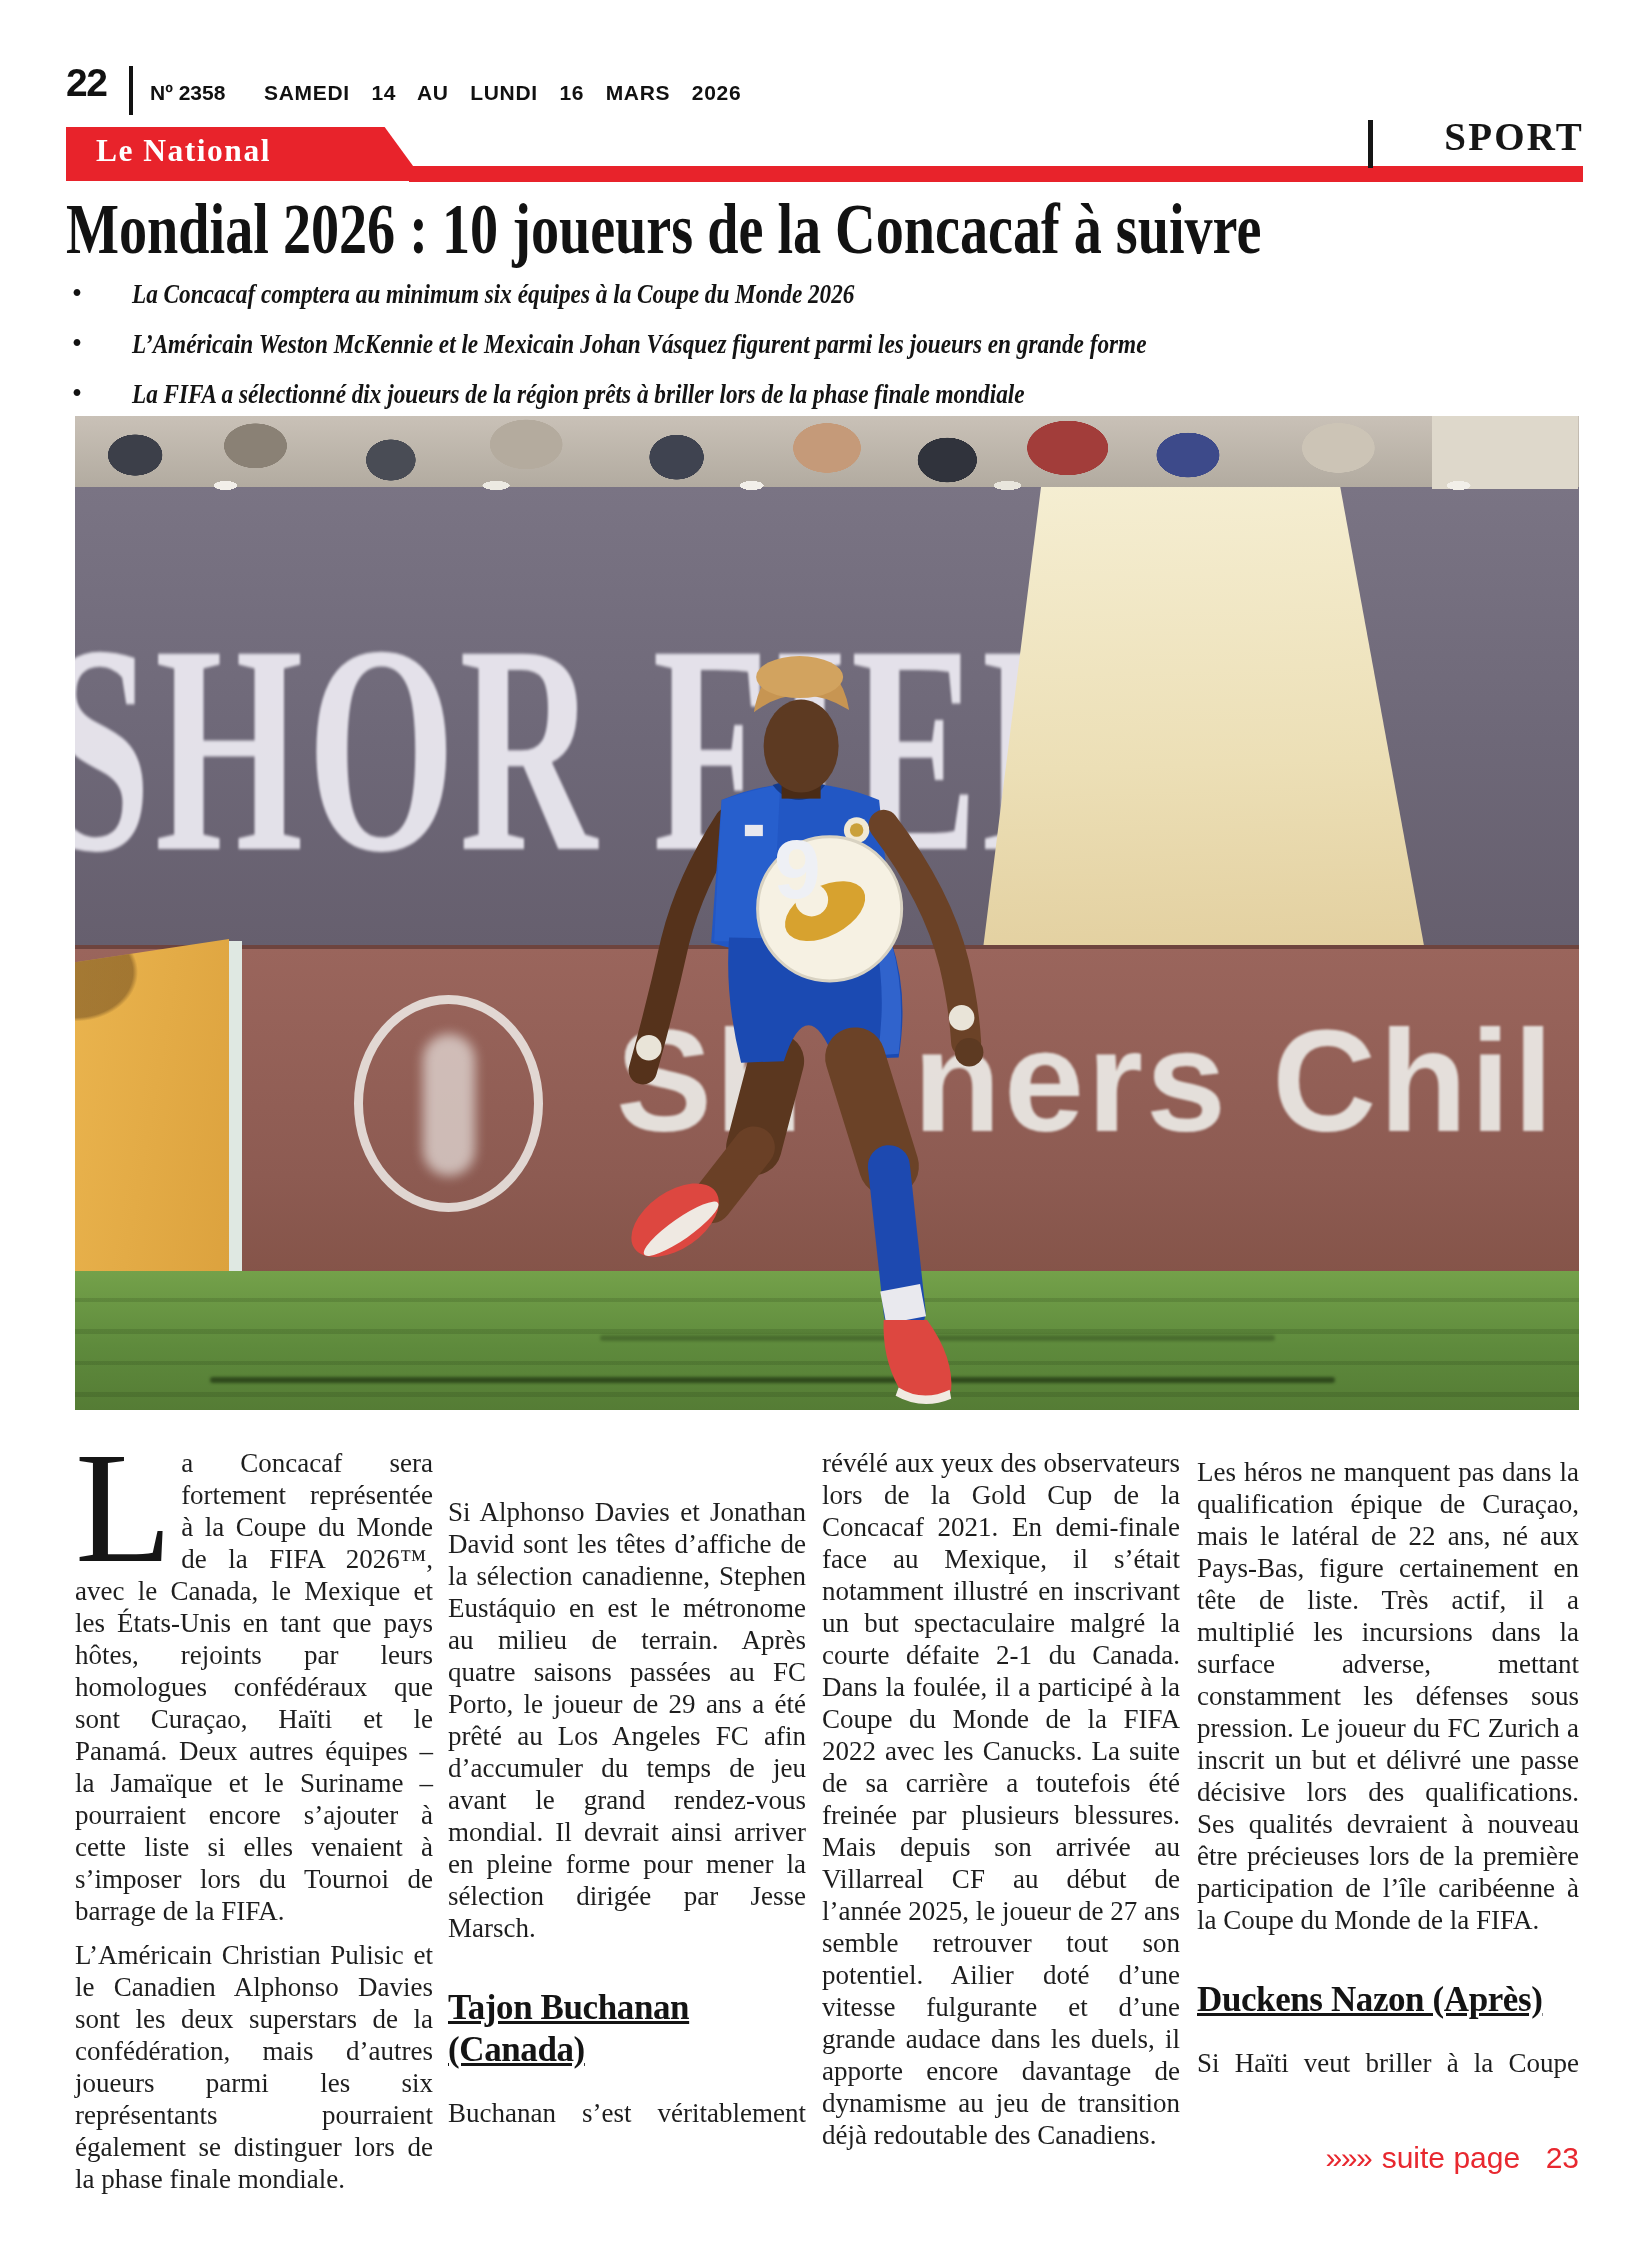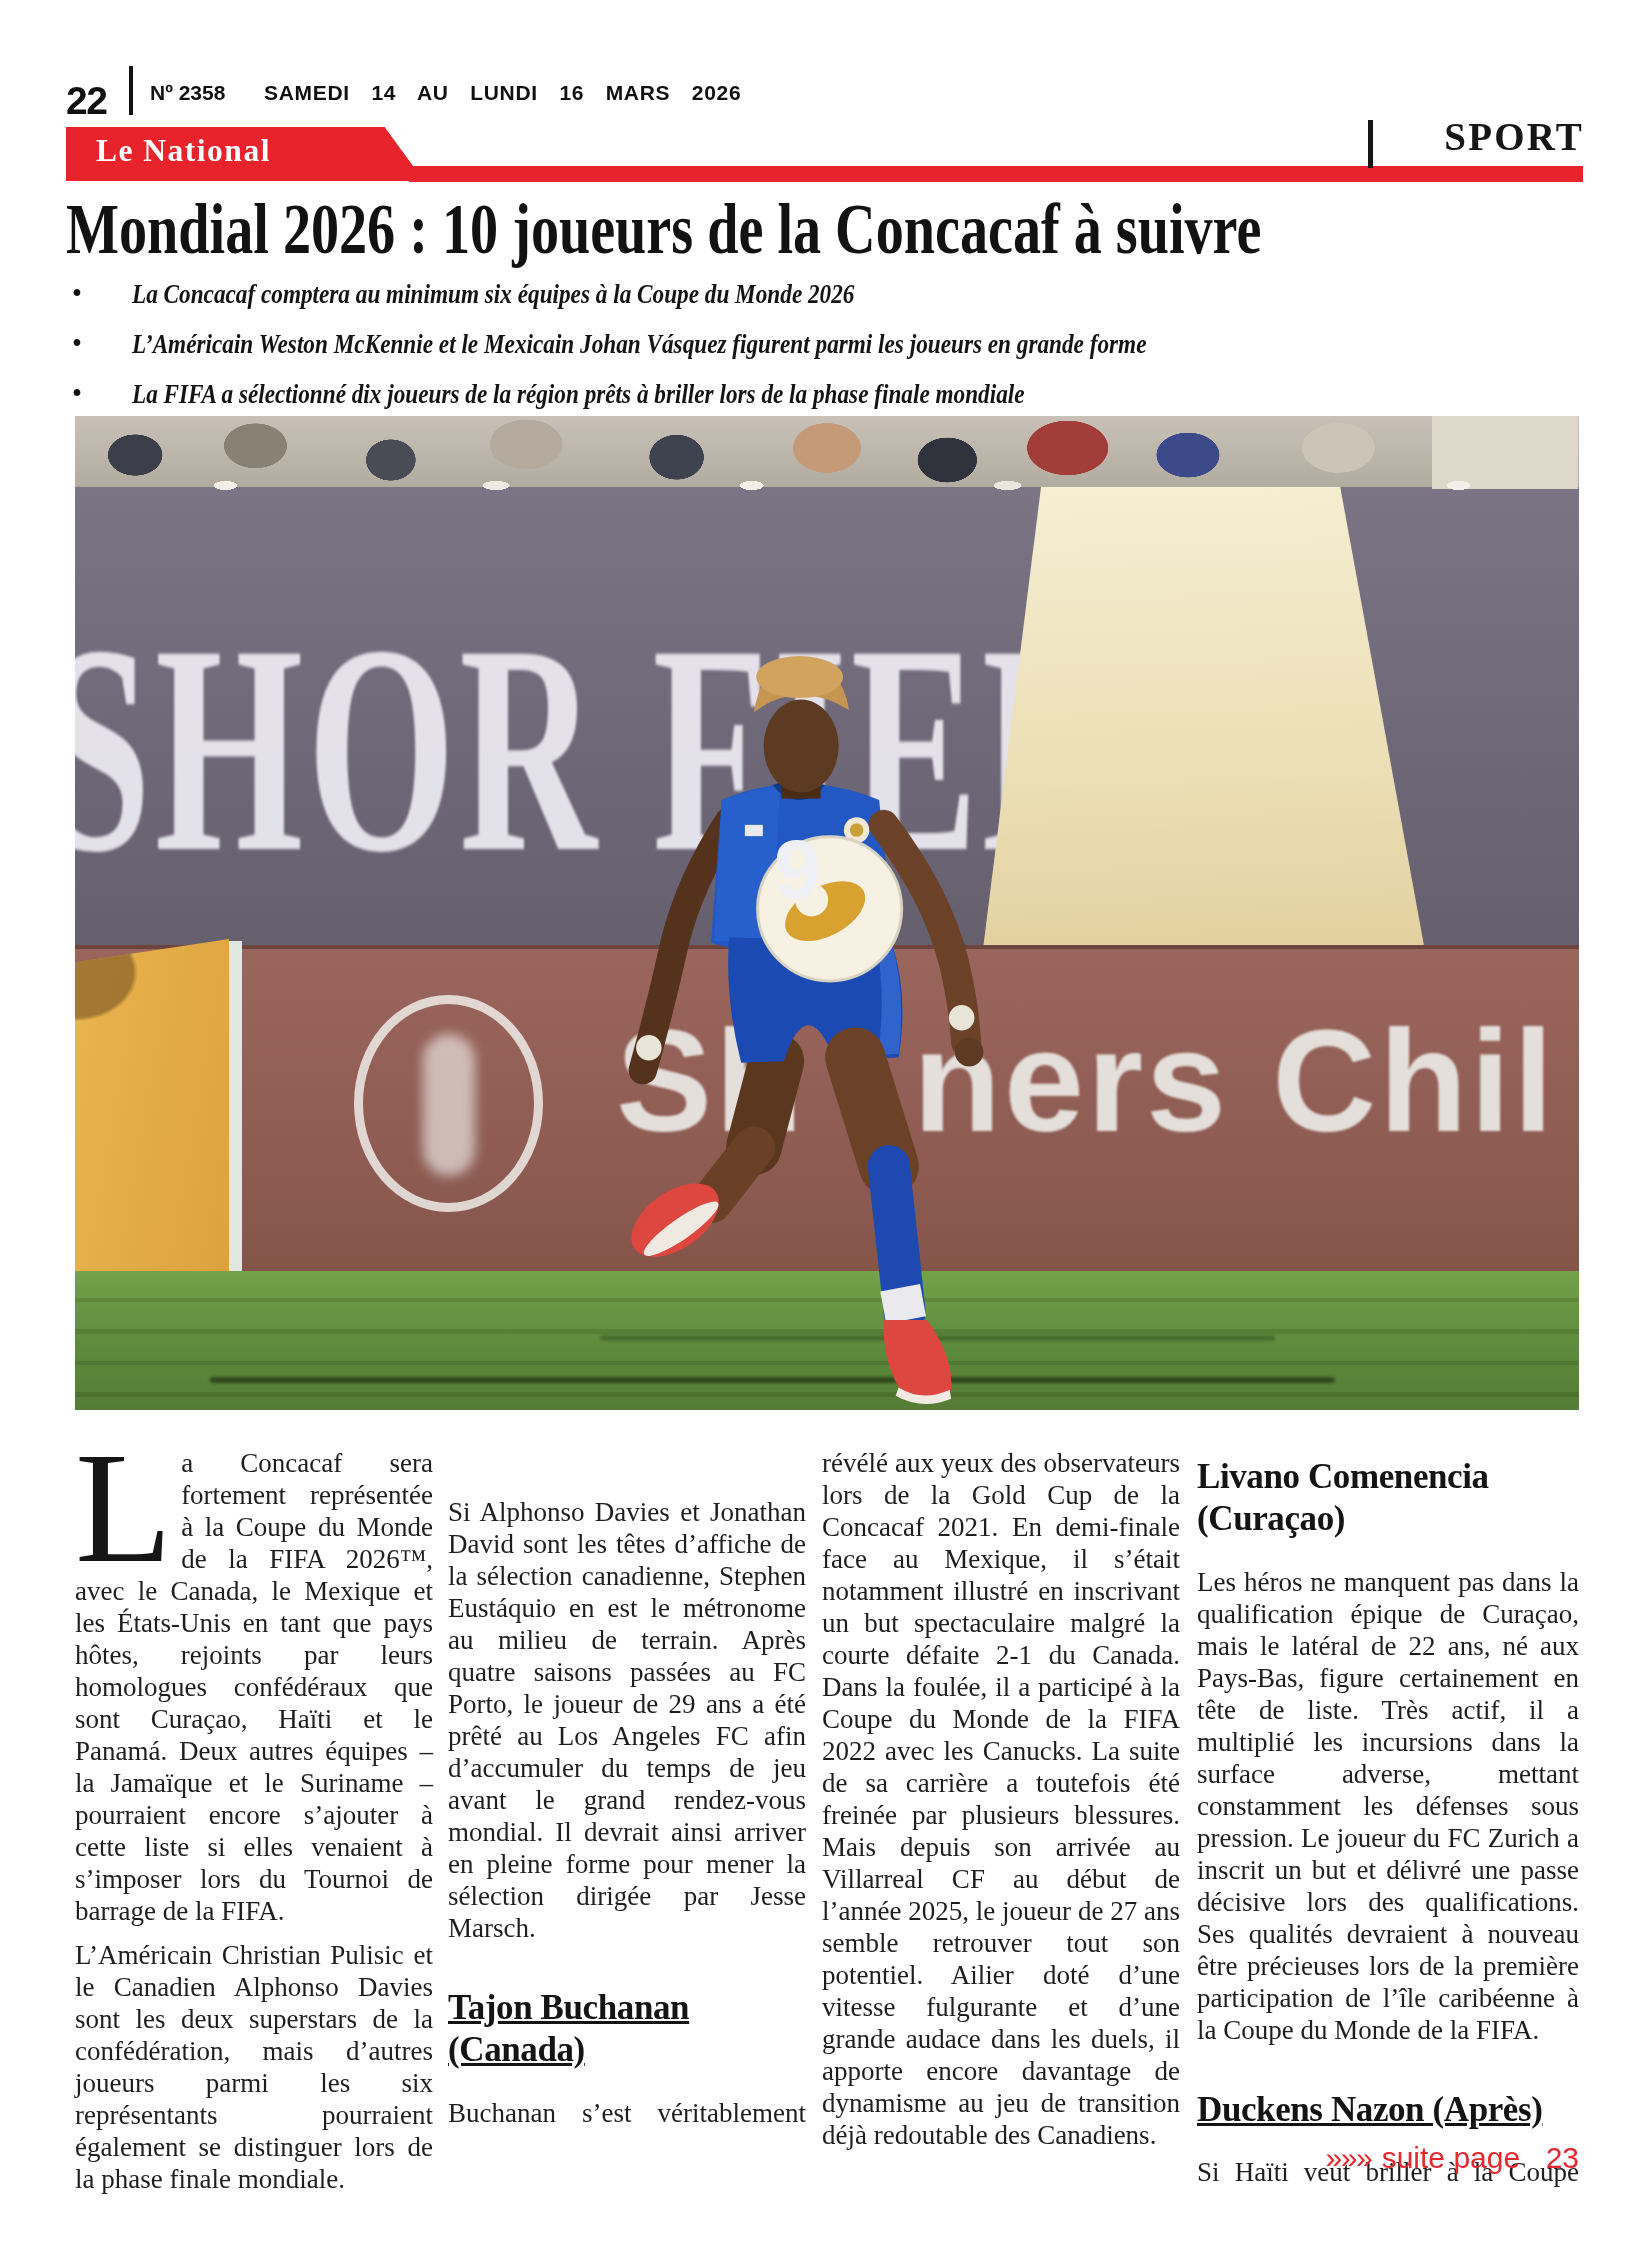--- a/index.html
+++ b/index.html
@@ -2,21 +2,21 @@
 <html style="font-size:12px"><head>
 <meta charset="utf-8">
 <style>
   * { margin:0; padding:0; box-sizing:border-box; }
   body { background:#ffffff; }
   .page {
     position:relative; width:1650px; height:2250px; background:#ffffff;
     font-family:"Liberation Serif", serif; overflow:hidden; color:#1e1e1e;
   }
   
-  .pagenum { position:absolute; left:66px; top:63px; font:700 39px/1 "Liberation Sans", sans-serif; letter-spacing:-1.5px; color:#111;margin-top:18px; }
+  .pagenum { position:absolute; left:66px; top:63px; font:700 39px/1 "Liberation Sans", sans-serif; letter-spacing:-1.5px; color:#111; }
   .mast-divider { position:absolute; left:129px; top:66px; width:3.7px; height:49px; background:#111; }
   .issue { position:absolute; left:150px; top:82px; font:700 21px/1 "Liberation Sans", sans-serif; color:#111; }
   .daterange { position:absolute; left:264px; top:82px; font:700 21px/1 "Liberation Sans", sans-serif; word-spacing:15px; letter-spacing:0.7px; color:#111; }
   .banner { position:absolute; left:66px; top:127px; width:358px; height:54px; background:#e8232b;
     clip-path:polygon(0 0, 89% 0, 100% 100%, 0 100%); }
   .banner span { position:absolute; left:30px; top:7.5px; font:700 31.5px/1 "Liberation Serif", serif; letter-spacing:1.5px; color:#fff; }
   .redstrip { position:absolute; left:409px; top:166px; width:1174px; height:15.7px; background:#e8232b; }
   .sport-divider { position:absolute; left:1368px; top:120px; width:5.2px; height:48px; background:#161616; }
   .sport { position:absolute; right:66px; top:117px; font:700 39px/1 "Liberation Serif", serif; letter-spacing:2.2px; color:#161616; }
   
@@ -208,21 +208,20 @@
     <p>Si Alphonso Davies et Jonathan David sont les têtes d’affiche de la sélection canadienne, Stephen Eustáquio en est le métronome au milieu de terrain. Après quatre saisons passées au FC Porto, le joueur de 29 ans a été prêté au Los Angeles FC afin d’accumuler du temps de jeu avant le grand rendez-vous mondial. Il devrait ainsi arriver en pleine forme pour mener la sélection dirigée par Jesse Marsch.</p>
     <h3 class="colh second">Tajon Buchanan (Canada)</h3>
     <p class="stretch">Buchanan s’est véritablement</p>
   </div>
 
   <div class="col col3">
     <p>révélé aux yeux des observateurs lors de la Gold Cup de la Concacaf 2021. En demi-finale face au Mexique, il s’était notamment illustré en inscrivant un but spectaculaire malgré la courte défaite 2-1 du Canada. Dans la foulée, il a participé à la Coupe du Monde de la FIFA 2022 avec les Canucks. La suite de sa carrière a toutefois été freinée par plusieurs blessures. Mais depuis son arrivée au Villarreal CF au début de l’année 2025, le joueur de 27 ans semble retrouver tout son potentiel. Ailier doté d’une vitesse fulgurante et d’une grande audace dans les duels, il apporte encore davantage de dynamisme au jeu de transition déjà redoutable des Canadiens.</p>
   </div>
 
   <div class="col col4">
-    <h3 class="colh">Livano Comenencia (Curaçao)</h3>
     <p>Les héros ne manquent pas dans la qualification épique de Curaçao, mais le latéral de 22 ans, né aux Pays-Bas, figure certainement en tête de liste. Très actif, il a multiplié les incursions dans la surface adverse, mettant constamment les défenses sous pression. Le joueur du FC Zurich a inscrit un but et délivré une passe décisive lors des qualifications. Ses qualités devraient à nouveau être précieuses lors de la première participation de l’île caribéenne à la Coupe du Monde de la FIFA.</p>
     <h3 class="colh second">Duckens Nazon (Après)</h3>
     <p class="stretch">Si Haïti veut briller à la Coupe</p>
   </div>
 
   <div class="continuation">
     <span class="arrows">»»»</span><span>suite page</span><span class="pageref">23</span>
   </div>
 
 </div>

